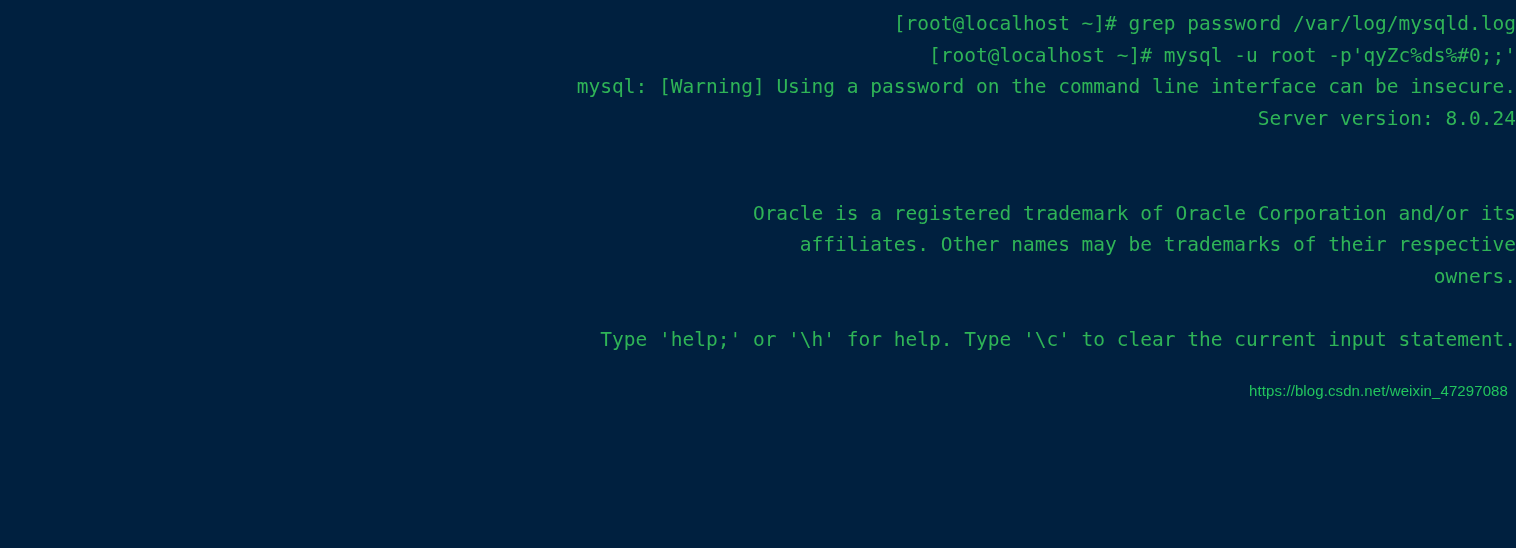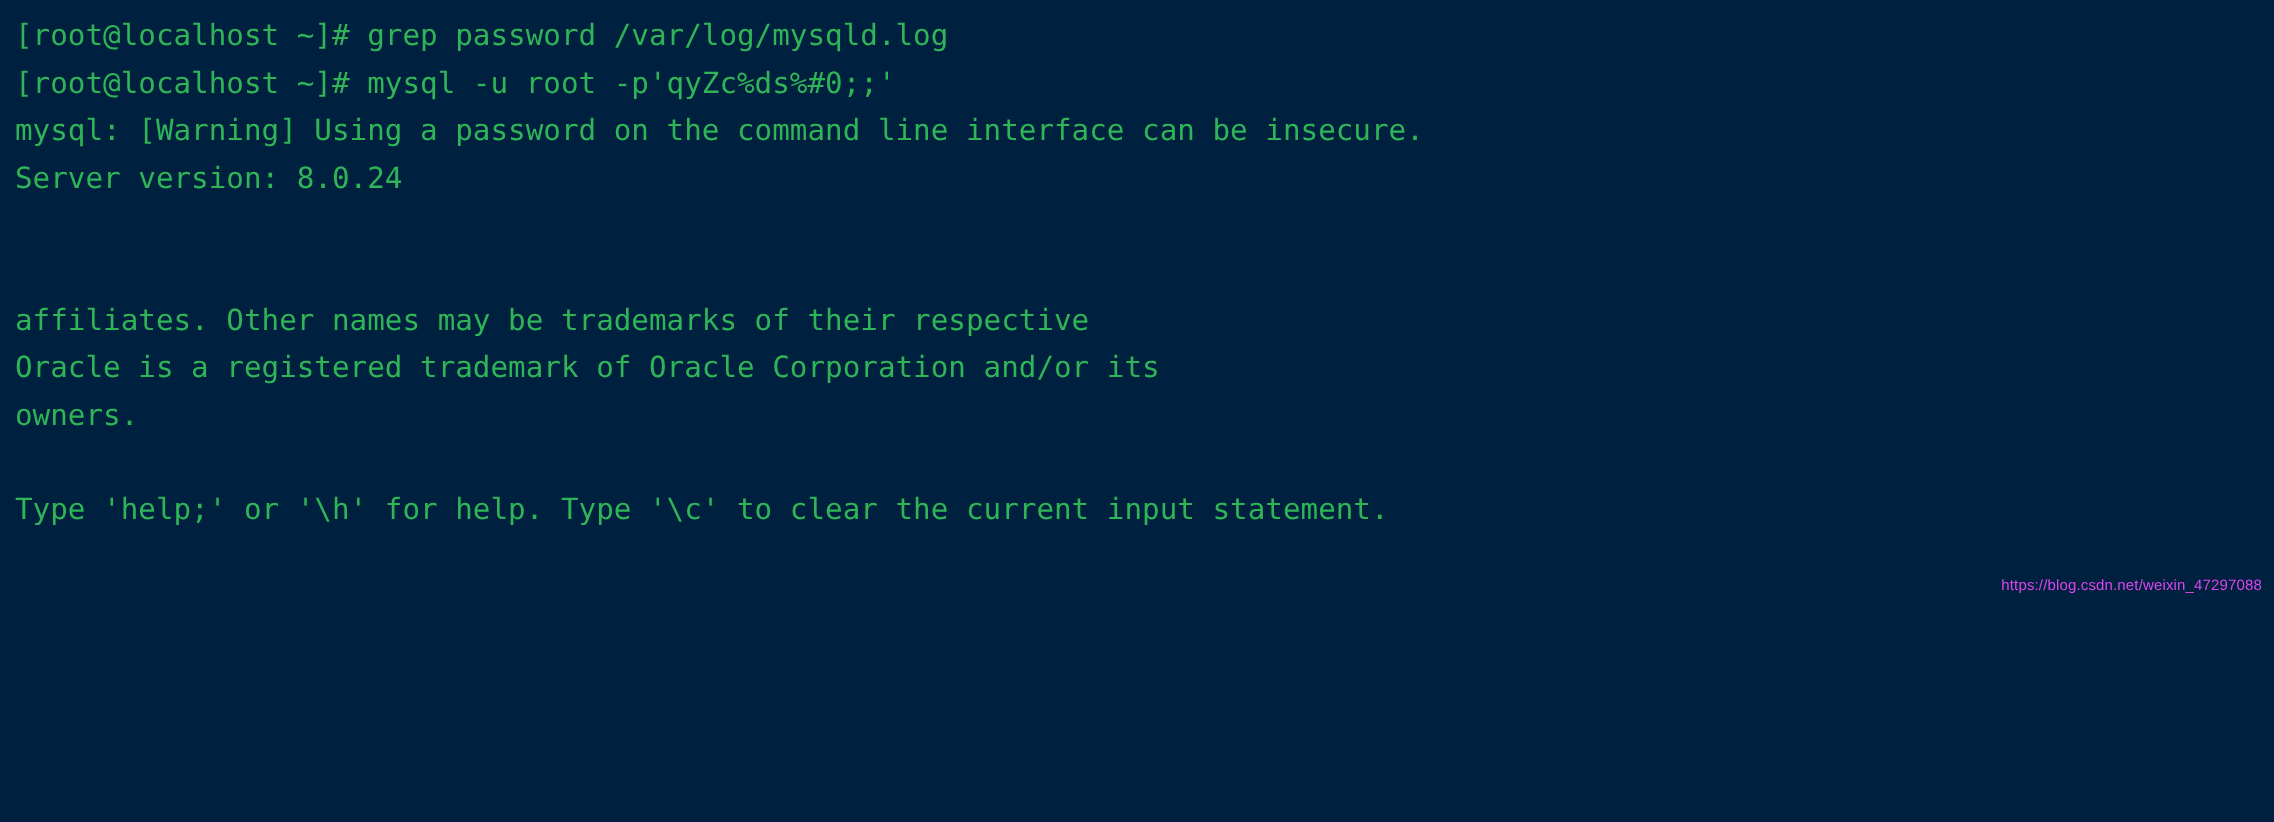--- a/index.html
+++ b/index.html
@@ -10,20 +10,21 @@
   body {
     font-family: "DejaVu Sans Mono", monospace;
   }
   #terminal {
     position: relative;
     width: 1516px;
     height: 408px;
     background: #00203f;
     overflow: hidden;
     box-sizing: border-box;
+    text-align: right;
   }
   #term-lines {
     position: absolute;
     left: 0;
     top: 0;
     padding: 8px 0 0 10px;
     box-sizing: border-box;
     width: 100%;
   }
   .line {
@@ -41,39 +42,39 @@
   }
   .seg-red {
     color: #a31515;
     font-weight: 700;
   }
   #watermark {
     position: absolute;
     right: 8px;
     bottom: 8px;
     font-family: "Liberation Sans", sans-serif;
-    font-size: 10px;
+    font-size: 15px;
     line-height: 18px;
-    color: #d946ef;
+    color: #22c55e;
     white-space: pre;
     letter-spacing: 0.1px;
   }
 </style>
 </head>
 <body>
 
 <div id="terminal">
   <div id="term-lines">
       <div class="line"><span class="seg-green">[root@localhost ~]# grep password /var/log/mysqld.log</span></div>
       <div class="line"><span class="seg-green">[root@localhost ~]# mysql -u root -p'qyZc%ds%#0;;'</span></div>
       <div class="line"><span class="seg-green">mysql: [Warning] Using a password on the command line interface can be insecure.</span></div>
       <div class="line"><span class="seg-green">Server version: 8.0.24</span></div>
       <div class="line"><span class="seg-green"> </span></div>
       <div class="line"><span class="seg-green"> </span></div>
+      <div class="line"><span class="seg-green">Oracle is a registered trademark of Oracle Corporation and/or its</span></div>
       <div class="line"><span class="seg-green">affiliates. Other names may be trademarks of their respective</span></div>
-      <div class="line"><span class="seg-green">Oracle is a registered trademark of Oracle Corporation and/or its</span></div>
       <div class="line"><span class="seg-green">owners.</span></div>
       <div class="line"><span class="seg-green"> </span></div>
       <div class="line"><span class="seg-green">Type 'help;' or '\h' for help. Type '\c' to clear the current input statement.</span></div>
       <div class="line"><span class="seg-green"> </span></div>
     </div>
   <div id="watermark">https://blog.csdn.net/weixin_47297088</div>
 </div>
 
 </body></html>

